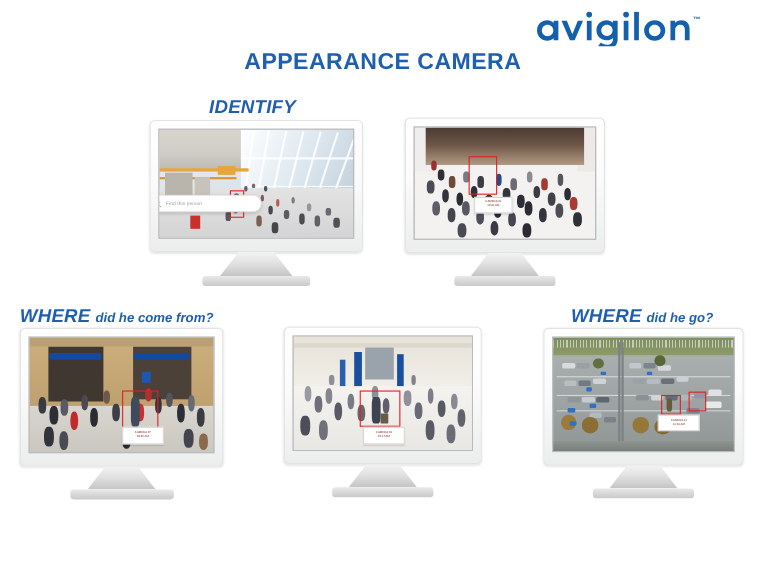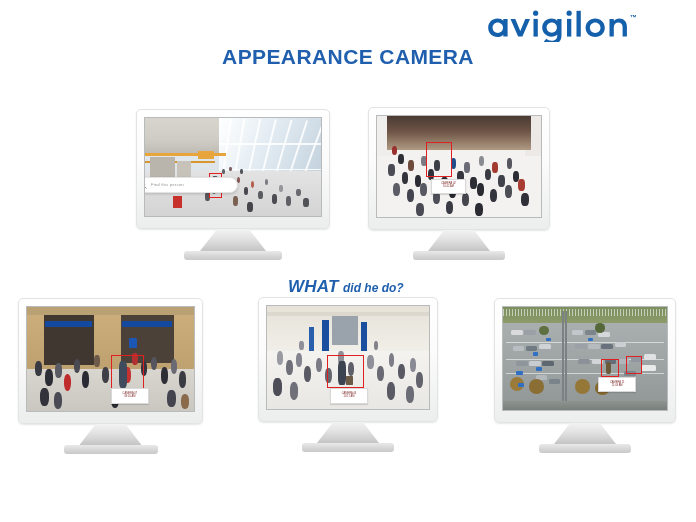--- a/index.html
+++ b/index.html
@@ -158,20 +158,23 @@
         <path d="M108.2 8.5c-5.4 0-9.6 4-9.6 9.3s4.2 9.3 9.6 9.3 9.6-4 9.6-9.3-4.2-9.3-9.6-9.3zm0 4.1c3 0 5.3 2.3 5.3 5.2s-2.3 5.2-5.3 5.2-5.3-2.3-5.3-5.2 2.3-5.2 5.3-5.2z"></path>
 
         <path d="M122.5 8.9h4.3v2c1.3-1.5 3.2-2.4 5.5-2.4 4.5 0 7.6 3.1 7.6 7.9v10.2h-4.3V17c0-2.7-1.7-4.4-4.2-4.4s-4.6 1.9-4.6 4.6v9.4h-4.3z"></path>
       </g>
       <text x="143" y="10" font-family="Liberation Sans, sans-serif" font-size="7" font-weight="bold" fill="#1560ab">™</text>
     </svg>
   </div>
 
   <div class="title">APPEARANCE CAMERA</div>
 
+  <div class="caption" style="left:190px;top:88px;">
+    <span class="big">IDENTIFY</span>
+  </div>
 
   <div class="monitor" style="left:136px;top:109px;width:194px;">
     <div class="bezel">
       <div class="screen" style="height:100px;">
         <div class="scene s1">
           <div class="ceiling"></div>
           <div class="roof">
             <div class="rib" style="left:4%;top:0;width:1.5px;height:100%;transform:rotate(8deg);"></div>
             <div class="rib" style="left:16%;top:0;width:1.5px;height:100%;transform:rotate(10deg);"></div>
             <div class="rib" style="left:29%;top:0;width:1.5px;height:100%;transform:rotate(12deg);"></div>
@@ -278,20 +281,24 @@
             <span>CAMERA 02</span>
             <span>10:42 AM</span>
           </div>
         </div>
       </div>
     </div>
     <div class="stand-neck" style="width:62px;height:21px;"></div>
     <div class="stand-base" style="width:92px;height:9px;"></div>
   </div>
 
+  <div class="caption" style="left:18px;top:278px;">
+    <span class="big">WHERE</span>
+    <span class="small">did he come from?</span>
+  </div>
 
   <div class="monitor" style="left:18px;top:298px;width:185px;">
     <div class="bezel">
       <div class="screen" style="height:106px;">
         <div class="scene s3">
           <div class="brick"></div>
           <div class="arch" style="left:10%;top:8%;width:30%;height:48%;background:#3f3730;"></div>
           <div class="arch" style="left:56%;top:8%;width:32%;height:46%;background:#4b4138;"></div>
           <div style="position:absolute;left:0;top:0;width:100%;height:8%;background:#b9a173;"></div>
           <div class="sign" style="left:11%;top:13%;width:28%;height:6%;"></div>
@@ -326,24 +333,20 @@
             <span>CAMERA 07</span>
             <span>09:45 AM</span>
           </div>
         </div>
       </div>
     </div>
     <div class="stand-neck" style="width:62px;height:21px;"></div>
     <div class="stand-base" style="width:94px;height:9px;"></div>
   </div>
 
-  <div class="caption" style="left:288px;top:277px;">
-    <span class="big">WHAT</span>
-    <span class="small">did he do?</span>
-  </div>
 
   <div class="monitor" style="left:258px;top:297px;width:180px;">
     <div class="bezel">
       <div class="screen" style="height:105px;">
         <div class="scene s4">
           <div class="wall"></div>
           <div class="pillar" style="left:34%;top:14%;width:4%;height:34%;"></div>
           <div class="pillar" style="left:58%;top:16%;width:4%;height:30%;"></div>
           <div class="pillar" style="left:26%;top:20%;width:3%;height:26%;background:#2a5fae;"></div>
           <div style="position:absolute;left:40%;top:8%;width:16%;height:30%;background:#9aa2ac;"></div>
@@ -378,20 +381,24 @@
             <span>CAMERA 04</span>
             <span>10:17 AM</span>
           </div>
         </div>
       </div>
     </div>
     <div class="stand-neck" style="width:62px;height:21px;"></div>
     <div class="stand-base" style="width:92px;height:9px;"></div>
   </div>
 
+  <div class="caption" style="left:519px;top:278px;">
+    <span class="big">WHERE</span>
+    <span class="small">did he go?</span>
+  </div>
 
   <div class="monitor" style="left:494px;top:298px;width:182px;">
     <div class="bezel">
       <div class="screen" style="height:105px;">
         <div class="scene s5">
           <div class="grass"></div>
           <div class="fence"></div>
           <div class="lot"></div>
           <div class="lane" style="left:2%;top:34%;width:96%;"></div>
           <div class="lane" style="left:2%;top:50%;width:96%;"></div>

